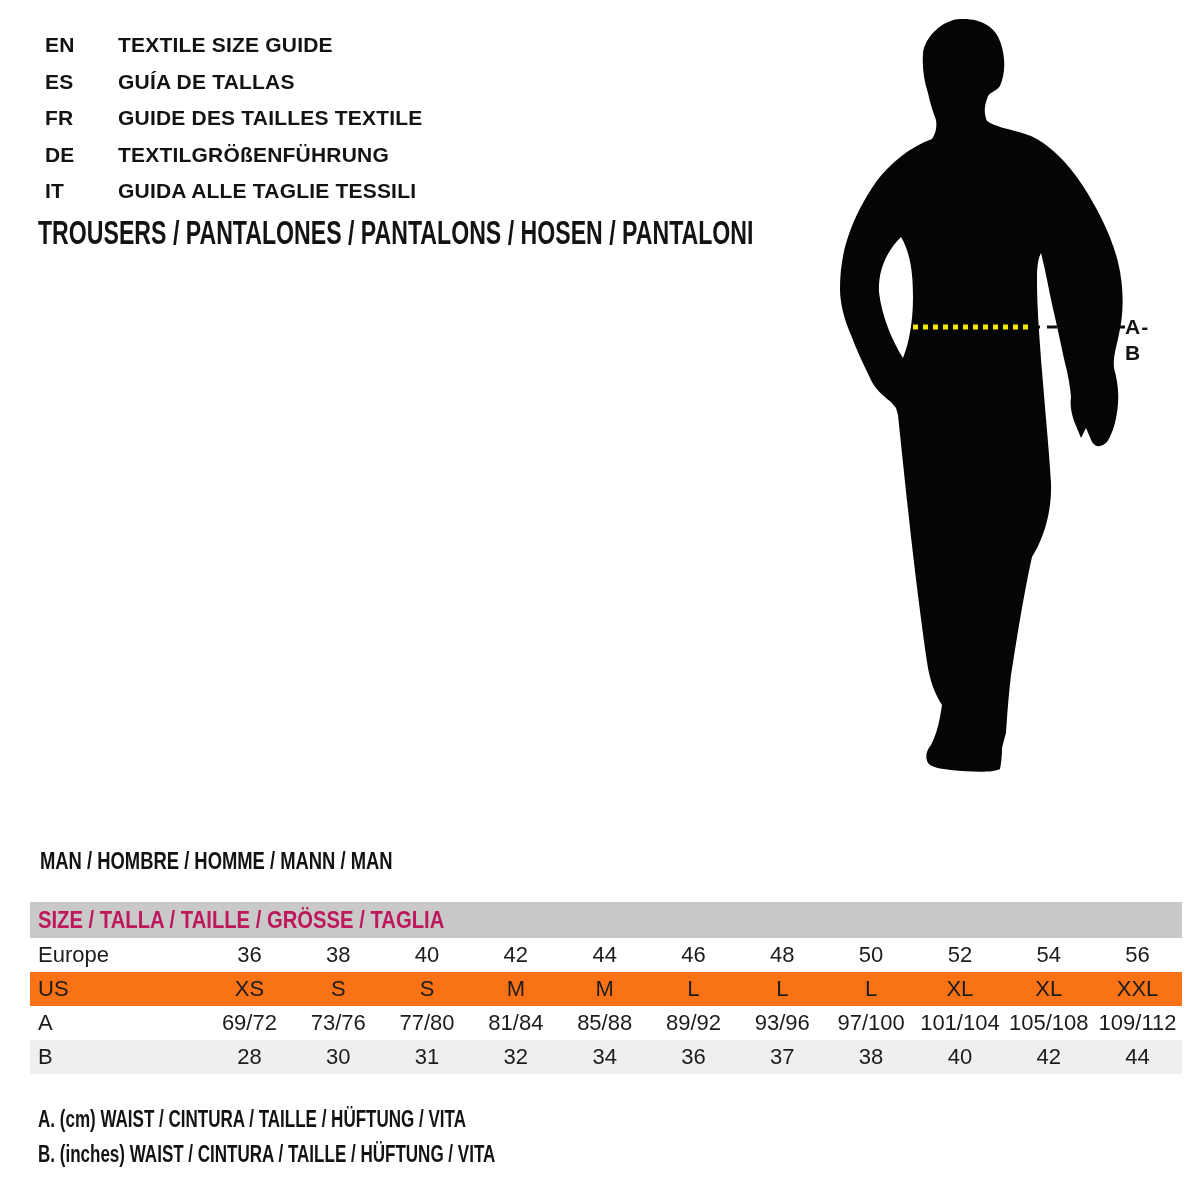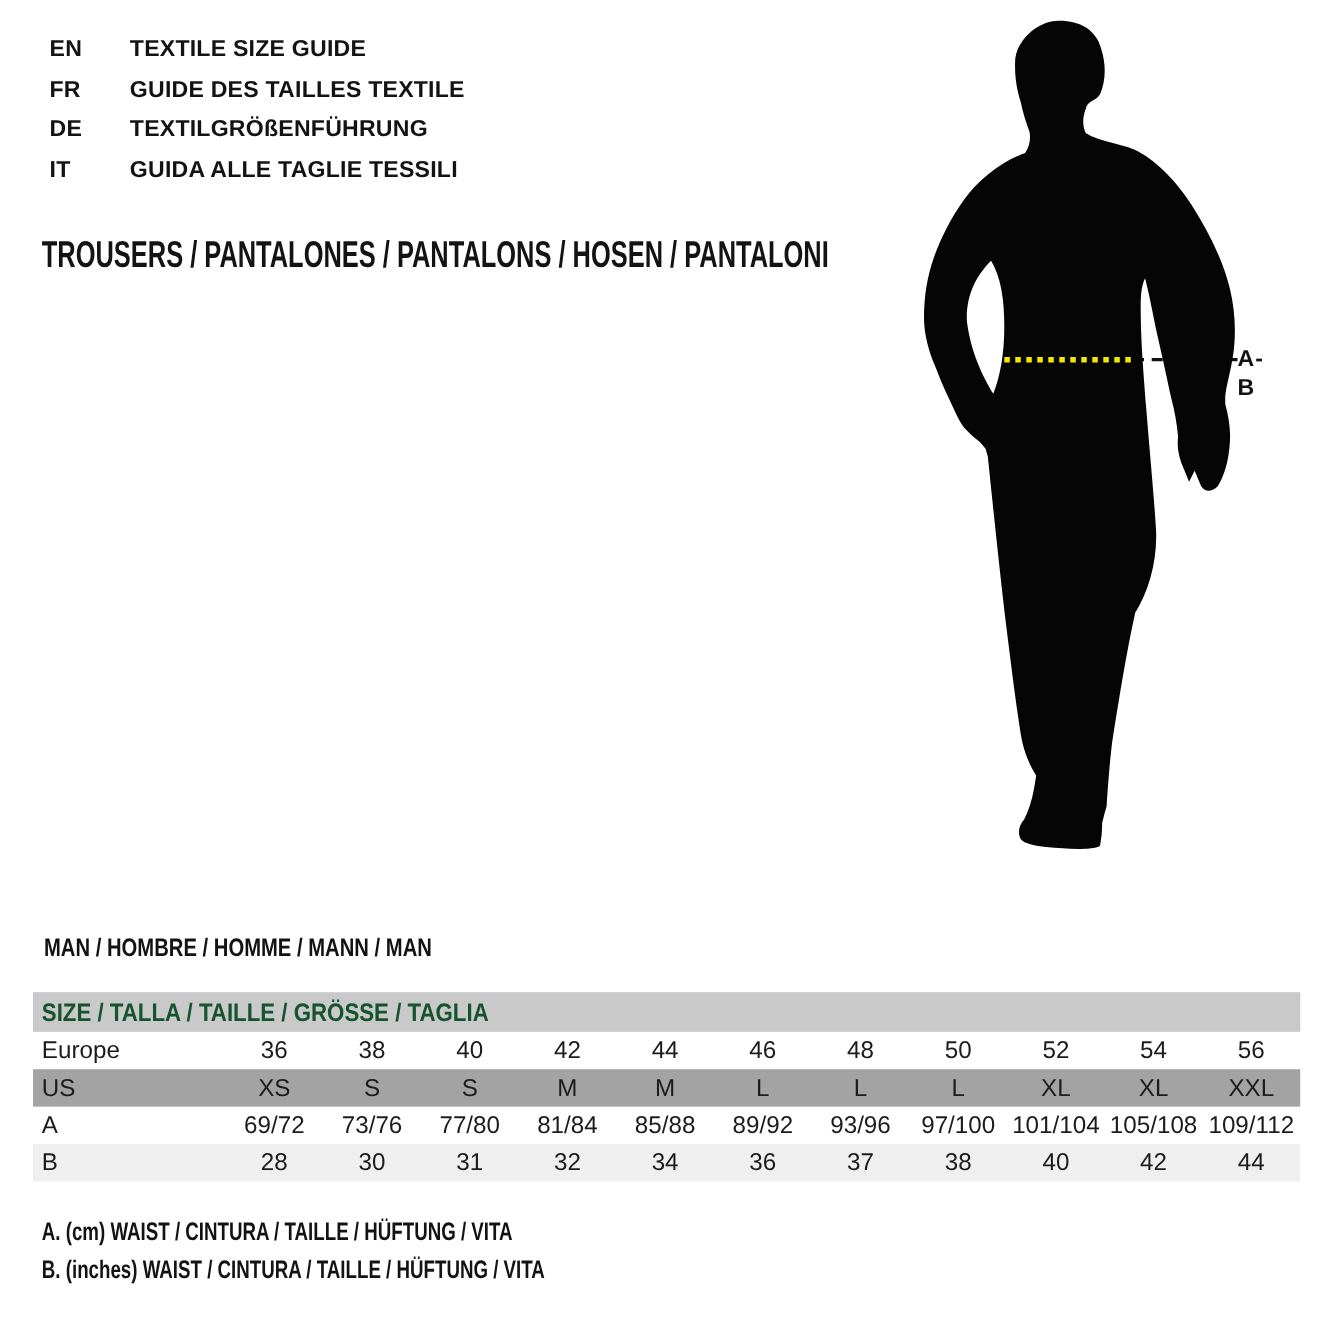--- a/index.html
+++ b/index.html
@@ -28,38 +28,42 @@
   .ab-label { position:absolute; left:1125px; top:314px; font-size:21px; font-weight:bold;
               line-height:26px; letter-spacing:1px; }
 
   
   .section-title { position:absolute; left:40px; top:846px; font-size:23px; font-weight:bold;
                    line-height:30px; }
 
   
   .size-table { position:absolute; left:30px; top:902px; width:1152px; }
   .thead { height:36px; line-height:36px; padding-left:8px;
-           font-size:23px; font-weight:bold; color:#14532d; }
+           font-size:23px; font-weight:bold; color:#be185d; }
   .trow  { display:flex; height:34px; line-height:34px; font-size:22px; color:#1c1c1c; }
   .tlabel { width:175px; padding-left:8px; box-sizing:border-box; }
   .tcell  { flex:1; text-align:center; }
 
   
   .footnotes { position:absolute; left:38px; top:1102px; }
   .footnote  { height:35px; line-height:35px; font-size:23px; font-weight:bold; }
 </style>
 </head>
 <body>
 
 <div class="page">
 
   <div class="lang-block">
     <div class="lang-row">
       <span class="lang-code">EN</span>
       <span>TEXTILE SIZE GUIDE</span>
+    </div>
+    <div class="lang-row">
+      <span class="lang-code">ES</span>
+      <span>GUÍA DE TALLAS</span>
     </div>
     <div class="lang-row">
       <span class="lang-code">FR</span>
       <span>GUIDE DES TAILLES TEXTILE</span>
     </div>
     <div class="lang-row">
       <span class="lang-code">DE</span>
       <span>TEXTILGRÖßENFÜHRUNG</span>
     </div>
     <div class="lang-row">
@@ -123,21 +127,21 @@
           <div class="tcell">40</div>
           <div class="tcell">42</div>
           <div class="tcell">44</div>
           <div class="tcell">46</div>
           <div class="tcell">48</div>
           <div class="tcell">50</div>
           <div class="tcell">52</div>
           <div class="tcell">54</div>
           <div class="tcell">56</div>
         </div>
-        <div class="trow" style="background: #a3a3a3;">
+        <div class="trow" style="background: #f97316;">
           <div class="tlabel">US</div>
           <div class="tcell">XS</div>
           <div class="tcell">S</div>
           <div class="tcell">S</div>
           <div class="tcell">M</div>
           <div class="tcell">M</div>
           <div class="tcell">L</div>
           <div class="tcell">L</div>
           <div class="tcell">L</div>
           <div class="tcell">XL</div>

